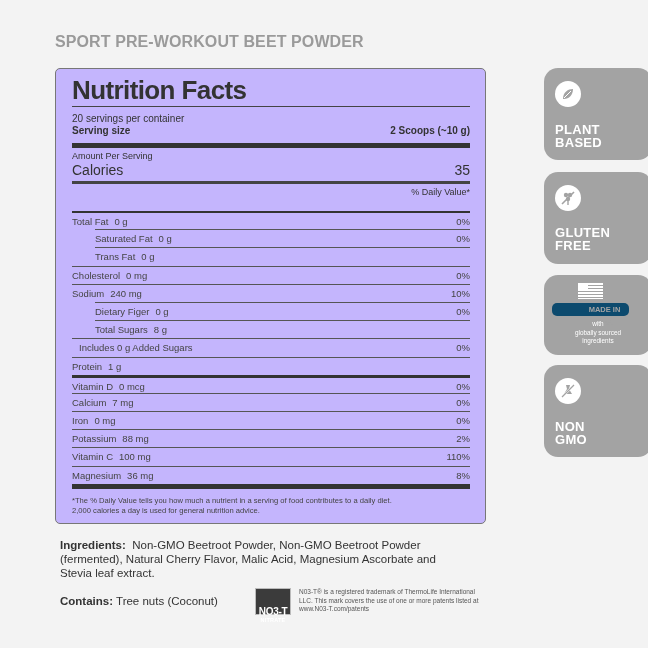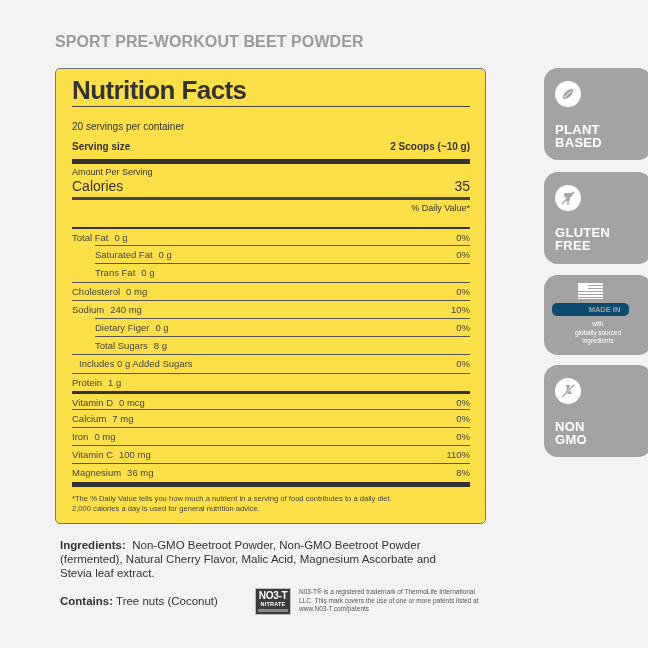--- a/index.html
+++ b/index.html
@@ -1,26 +1,26 @@
 <!DOCTYPE html>
 <html><head>
 <meta charset="utf-8">
 <style>
   * { box-sizing: border-box; margin: 0; padding: 0; }
   html, body { width: 648px; height: 648px; background: #f3f3f3; overflow: hidden; }
   body { position: relative; font-family: "Liberation Sans", sans-serif; color: #333; }
   .page-title { position: absolute; left: 55px; top: 33px; font-size: 16px; font-weight: bold; color: #9a9a9a; letter-spacing: 0.1px; }
-  .panel { position: absolute; left: 55px; top: 68px; width: 431px; height: 456px; background: #fde047; border: 1px solid #777; border-radius: 5px; }
+  .panel { position: absolute; left: 55px; top: 68px; width: 431px; height: 456px; background: #c4b5fd; border: 1px solid #777; border-radius: 5px; }
   .nf-inner { position: absolute; left: 16px; right: 15px; top: 0; }
   .nf-title { font-size: 26px; font-weight: bold; color: #333; letter-spacing: -0.6px; margin-top: 6px; height: 31px; line-height: 31px; }
   .rule-thin { border-top: 1px solid #444; }
   .rule-med { border-top: 2px solid #444; }
   .rule-thick { border-top: 5px solid #333; }
-  .servings { font-size: 10px; line-height: 12px; margin-top: 14px; }
-  .serving-size { display: flex; justify-content: space-between; font-size: 10px; font-weight: bold; line-height: 12px; margin-bottom: 6px; margin-top: 8px; }
+  .servings { font-size: 10px; line-height: 12px; margin-top: 6px; }
+  .serving-size { display: flex; justify-content: space-between; font-size: 10px; font-weight: bold; line-height: 12px; margin-bottom: 6px; }
   .amount-per { font-size: 9px; line-height: 11px; margin-top: 3px; }
   .calories-row { display: flex; justify-content: space-between; font-size: 14px; line-height: 16px; margin-bottom: 3px; }
   .calories-row .cal-val { font-size: 14px; }
   .dv-header { text-align: right; font-size: 9px; line-height: 16px; }
   .row { display: flex; justify-content: space-between; font-size: 9.5px; height: 18.2px; line-height: 17px; border-top: 1px solid #555; color: #444; }
   .row.indent1 { margin-left: 23px; }
   .row.indent2 { }
   .row.indent2 .nutrient { padding-left: 7px; }
   .row.heavy { border-top: 2px solid #333; margin-top: 11px; }
   .nutrient .amt { margin-left: 6px; }
@@ -29,21 +29,21 @@
   .badge { position: absolute; left: 500px; width: 108px; background: #a3a3a3; border-radius: 14px; color: #fff; margin-left: 44px; }
   .badge .icon { position: absolute; left: 11px; top: 13px; width: 26px; height: 26px; border-radius: 50%; background: #fff; display: flex; align-items: center; justify-content: center; }
   .badge .label { position: absolute; left: 11px; font-size: 13px; font-weight: bold; line-height: 12.5px; letter-spacing: 0.3px; }
   .usa-flag { position: absolute; left: 34px; top: 8px; width: 25px; height: 16px; }
   .usa-pill { position: absolute; left: 8px; top: 28px; width: 77px; height: 13px; background: #0c4a6e; border-radius: 5px; color: #a3a3a3; font-size: 7.5px; font-weight: bold; text-align: center; line-height: 13px; padding-left: 28px; }
   .usa-sub { position: absolute; left: 0; right: 0; top: 45px; text-align: center; font-size: 6.4px; line-height: 8.5px; color: #fff; }
   .ingredients { position: absolute; left: 60px; top: 538px; width: 400px; font-size: 11.5px; line-height: 14px; color: #333; }
   .ingredients b, .contains b { font-weight: bold; }
   .contains { position: absolute; left: 60px; top: 594px; font-size: 11.5px; line-height: 14px; color: #333; }
   .nitrate-logo { position: absolute; left: 255px; top: 588px; width: 36px; height: 27px; background: #3b3b3b; border: 1px solid #bbb; color: #fff; display: flex; flex-direction: column; align-items: center; justify-content: flex-start; }
-  .nitrate-logo .l1 { font-size: 10px; font-weight: bold; line-height: 11px; letter-spacing: -0.3px; margin-top: 1px; }
+  .nitrate-logo .l1 { font-size: 10px; font-weight: bold; line-height: 11px; letter-spacing: -0.3px; margin-top: 17px; }
   .nitrate-logo .l2 { font-size: 5.5px; font-weight: bold; line-height: 6px; letter-spacing: 0.2px; }
   .nitrate-logo .l3 { width: 30px; height: 3px; background: #888; margin-top: 2px; }
   .trademark { position: absolute; left: 299px; top: 588px; width: 185px; font-size: 6.5px; line-height: 8.5px; color: #555; }
 </style>
 </head>
 <body>
 
 <div class="page-title">SPORT PRE-WORKOUT BEET POWDER</div>
 
 <div class="panel">
@@ -104,20 +104,24 @@
       <span class="nutrient"><span>Vitamin D</span><span class="amt">0 mcg</span></span>
       <span>0%</span>
     </div>
     <div class="row">
       <span class="nutrient"><span>Calcium</span><span class="amt">7 mg</span></span>
       <span>0%</span>
     </div>
     <div class="row">
       <span class="nutrient"><span>Iron</span><span class="amt">0 mg</span></span>
       <span>0%</span>
+    </div>
+    <div class="row">
+      <span class="nutrient"><span>Potassium</span><span class="amt">88 mg</span></span>
+      <span>2%</span>
     </div>
     <div class="row">
       <span class="nutrient"><span>Vitamin C</span><span class="amt">100 mg</span></span>
       <span>110%</span>
     </div>
     <div class="row">
       <span class="nutrient"><span>Magnesium</span><span class="amt">36 mg</span></span>
       <span>8%</span>
     </div>
     <div class="bottom-bar"></div>

